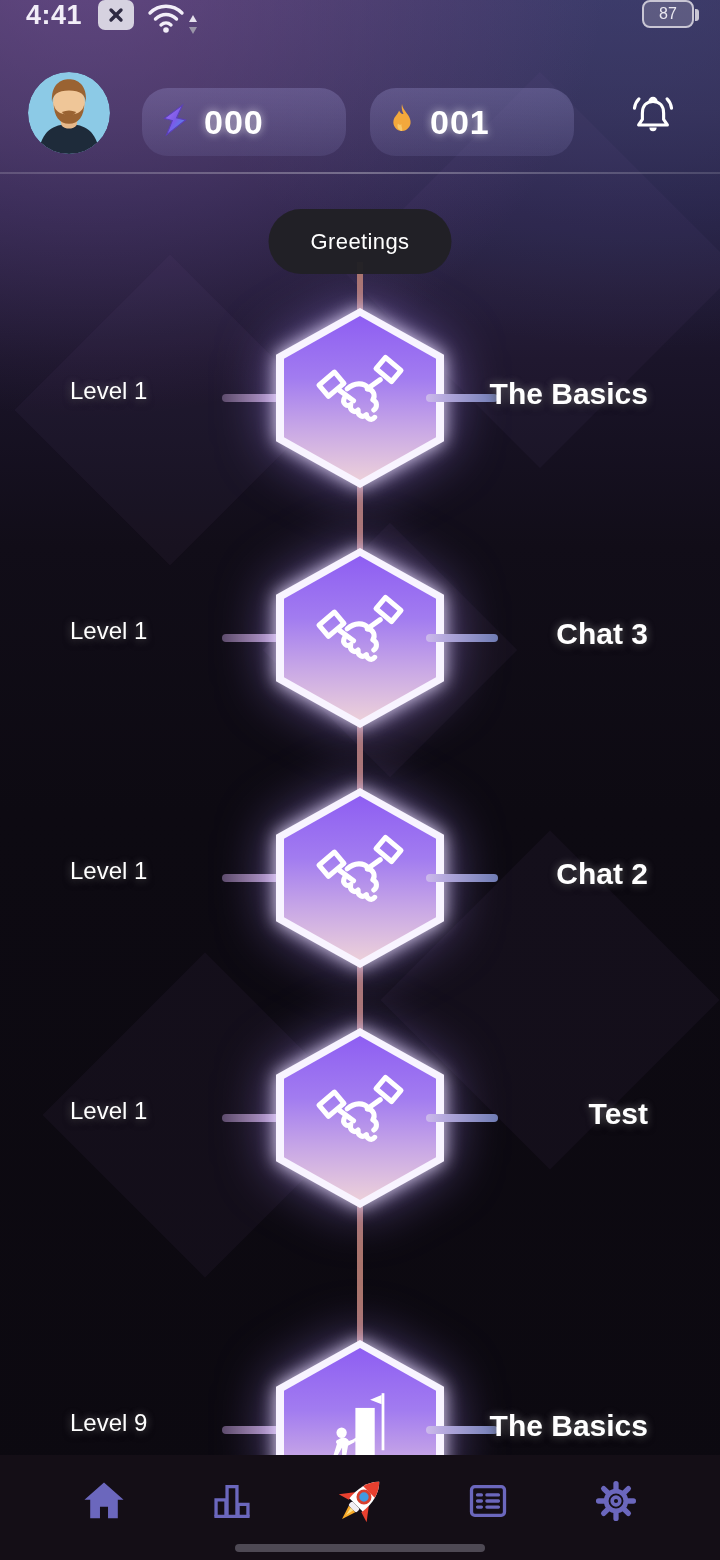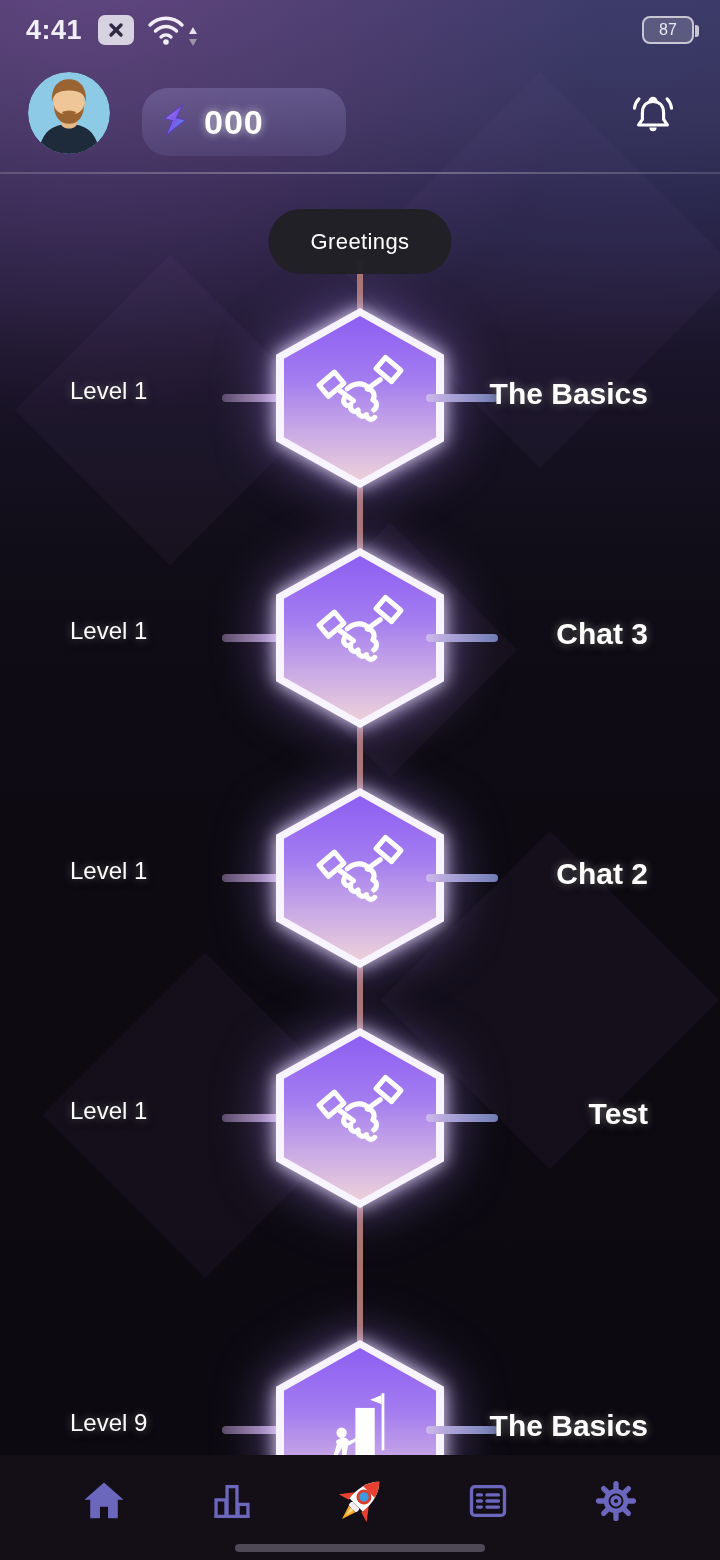--- a/index.html
+++ b/index.html
@@ -6,21 +6,21 @@
   html,body { background:#000; }
   body { font-family:"Liberation Sans", sans-serif; }
   .screen{ position:relative; width:720px; height:1560px; overflow:hidden;
     background:
       radial-gradient(130% 55% at 12% -4%, rgba(122,86,160,.60), rgba(122,86,160,0) 56%),
       radial-gradient(120% 48% at 88% -4%, rgba(58,70,128,.55), rgba(58,70,128,0) 55%),
       linear-gradient(180deg,#3e3257 0%,#352c4f 7%,#282143 13%,#1a1429 23%,#110d18 35%,#0d0a12 52%,#0c0910 100%);
   }
   .deco{ position:absolute; transform:rotate(45deg); background:rgba(140,105,180,.055); z-index:0; }
   
-  .statusbar{ position:absolute; top:0; left:0; width:100%; height:60px; display:flex; align-items:center; padding:8px 26px; z-index:30; }
+  .statusbar{ position:absolute; top:0; left:0; width:100%; height:60px; display:flex; align-items:flex-start; padding:0 26px; z-index:30; }
   .time{ font-size:27px; font-weight:700; color:#f2eef8; letter-spacing:.5px; margin-right:16px; }
   .sim{ width:36px; height:30px; border-radius:7px; background:#d6d2e0; display:flex; align-items:center; justify-content:center; margin-right:12px; }
   .battery{ margin-left:auto; width:52px; height:28px; border:2.5px solid #c9c6d4; border-radius:8px; background:rgba(180,175,195,.28); display:flex; align-items:center; justify-content:center; position:relative; }
   .battery::after{ content:""; position:absolute; right:-7px; top:7px; width:4px; height:12px; background:#c9c6d4; border-radius:0 3px 3px 0; }
   .battery span{ font-size:16px; font-weight:400; color:#eae8f0; }
   
   .header{ position:absolute; top:60px; left:0; width:100%; height:113px; z-index:30; }
   .avatar{ position:absolute; left:28px; top:12px; width:82px; height:82px; border-radius:50%; overflow:hidden; }
   .stat-pill{ position:absolute; top:28px; height:68px; width:204px; border-radius:26px;
     background:linear-gradient(180deg, rgba(152,146,205,.32), rgba(118,112,168,.22));
@@ -125,20 +125,29 @@
                 <stop offset=".5" stop-color="#7a5ae8"></stop>
                 <stop offset="1" stop-color="#3fa0e8"></stop>
               </linearGradient>
             </defs>
           <path d="M23 2 L6 14.5 L13.5 16.5 L8 30 L26 16 L17.5 14 Z" fill="url(#bolt)" stroke="#5b3fb8" stroke-width="1"></path>
         </svg>
       </span>
       <span class="val">000</span>
     </div>
 
+    <div class="stat-pill pill-streak">
+      <span>
+        <svg width="32" height="34" viewBox="0 0 32 34">
+          <path d="M16 1 C17 8 22.5 10.5 24 16 A8.8 8.8 0 0 1 16 28 A8.8 8.8 0 0 1 7.5 17.5 C8.5 13 12 11.5 13 7.5 C14.5 10 15.5 11.5 17.5 11 C16 7.5 15.2 4.5 16 1 Z" fill="#f3a83c"></path>
+          <path d="M16 28 C12.5 27.5 10.5 24 12 20.5 C13 22 14.5 22.4 15.5 21 C15 24 17 25 16 28 Z" fill="#f8c96a"></path>
+        </svg>
+      </span>
+      <span class="val">001</span>
+    </div>
 
     <div class="bell">
       <svg width="50" height="52" viewBox="0 0 48 48" fill="none" stroke="#fff" stroke-width="3" stroke-linecap="round" stroke-linejoin="round">
         <path d="M24 12 c-6.8 0 -10.2 4.8 -10.2 11.2 v6 l-3.6 5.3 h27.6 l-3.6 -5.3 v-6 C34.2 16.8 30.8 12 24 12 z"></path>
         <path d="M21 12 a3 3 0 0 1 6 0"></path>
         <path d="M20.5 37 a3.5 3.5 0 0 0 7 0 z" fill="#fff" stroke="none"></path>
         <path d="M10.5 9.5 C8 12 6.6 15 6.2 18.5"></path>
         <path d="M37.5 9.5 C40 12 41.4 15 41.8 18.5"></path>
       </svg>
     </div>

